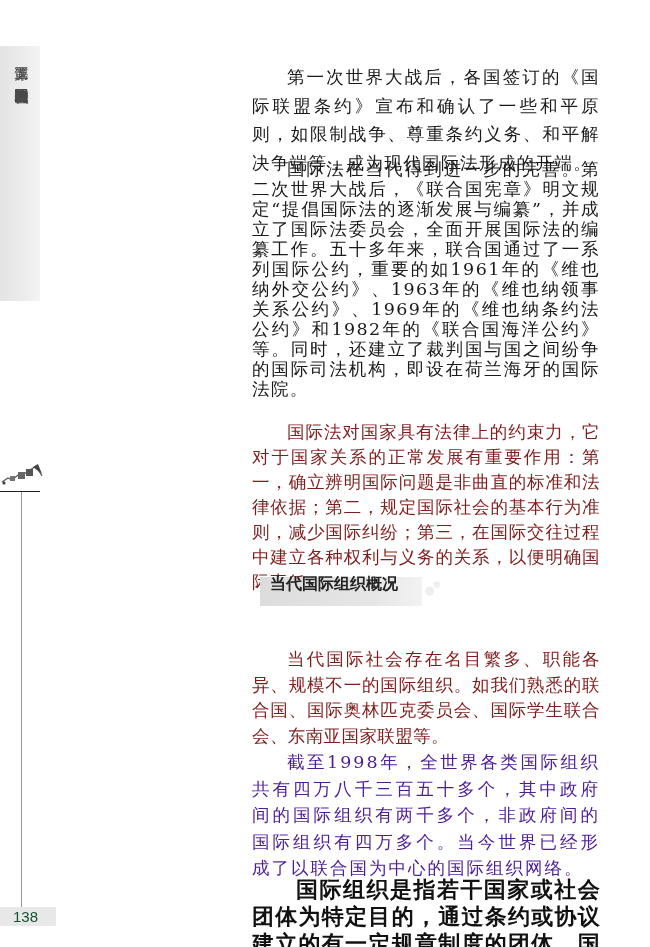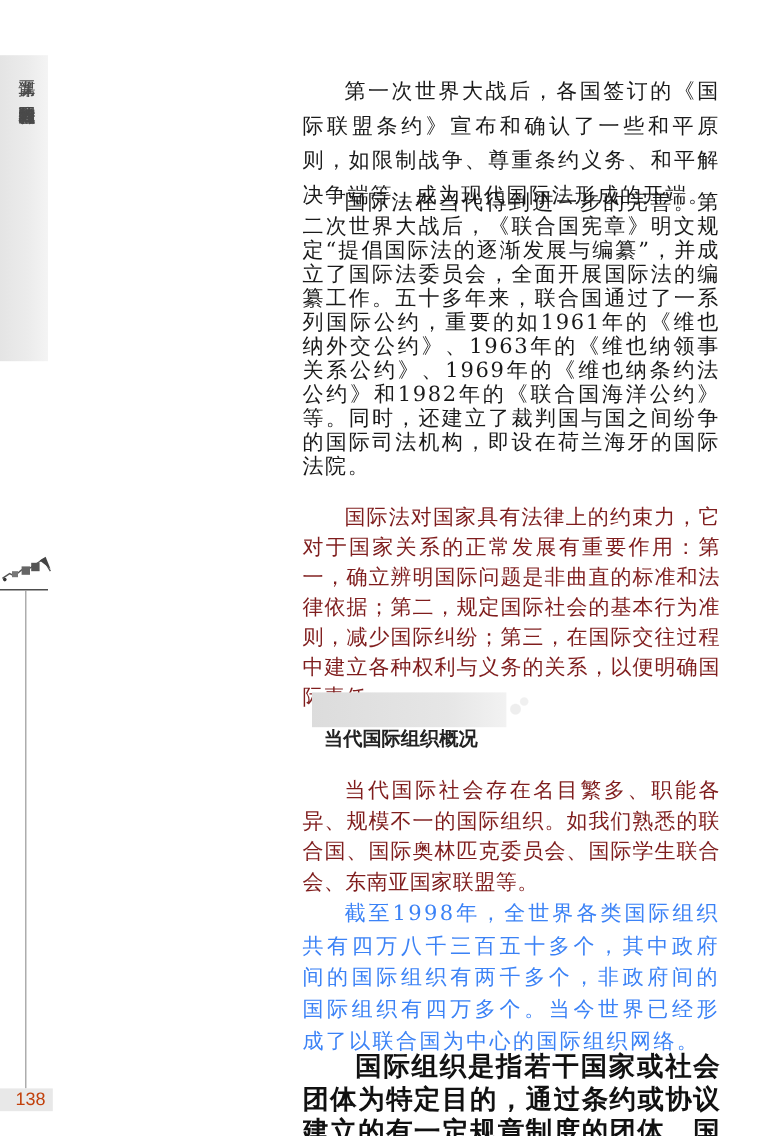--- a/index.html
+++ b/index.html
@@ -22,34 +22,34 @@
   .side-text .gap { display: inline-block; height: 22px; }
   .deco {
     position: absolute; left: 0; top: 458px; width: 44px; height: 30px;
   }
   .hline { position: absolute; left: 0; top: 491px; width: 40px; height: 1px; background: #222; }
   .vline { position: absolute; left: 21px; top: 492px; width: 1px; height: 415px; background: #9a9a9a; }
   .page-num {
     position: absolute; left: 0; top: 907px; width: 38px; height: 19px;
     background: #e8e8e8;
     font-family: "Liberation Sans", "DejaVu Sans", sans-serif;
-    font-size: 15px; line-height: 19px; text-align: right; padding-right: 6px; color: #c2410c;
+    font-size: 15px; line-height: 19px; text-align: right; padding-right: 18px; color: #14532d;
   }
   .col { position: absolute; left: 236px; width: 380px; }
   .para { margin: 16px; text-align: justify; text-justify: inter-character; text-indent: 2em; }
   .kai { font-family: "DejaVu Serif", "Liberation Serif", serif; font-size: 17.5px; line-height: 28.5px; letter-spacing: 1.4px; color: #1a1a1a; }
   .song { font-family: "DejaVu Serif", "Liberation Serif", serif; font-size: 17.5px; line-height: 25.5px; letter-spacing: 0.4px; color: #7f1d1d; }
   .hei { font-family: "DejaVu Sans", "Liberation Sans", sans-serif; font-size: 22px; line-height: 27px; letter-spacing: 0.2px; color: #111; font-weight: bold; }
-  .fang { font-family: "DejaVu Serif", "Liberation Serif", serif; font-size: 17.5px; line-height: 26.5px; letter-spacing: 2px; color: #3b82f6; }
+  .fang { font-family: "DejaVu Serif", "Liberation Serif", serif; font-size: 17.5px; line-height: 26.5px; letter-spacing: 2px; color: #4c1d95; }
   .heading-box {
     position: absolute; left: 260px; top: 577px; width: 162px; height: 29px;
     background: linear-gradient(90deg, #dcdcdc, #e6e6e6 70%, #f2f2f2);
   }
   .heading-text {
-    position: absolute; left: 270px; top: 604px;
+    position: absolute; left: 270px; top: 572px;
     font-family: "DejaVu Sans", "Liberation Sans", sans-serif;
     font-size: 16px; font-weight: bold; color: #222; line-height: 24px; text-align: center;
   }
   .heading-deco {
     position: absolute; left: 420px; top: 575px; width: 24px; height: 32px;
     background: radial-gradient(circle at 40% 50%, #eee 0 4px, transparent 5px),
                 radial-gradient(circle at 70% 30%, #f0f0f0 0 3px, transparent 4px);
   }
 </style>
 </head>

